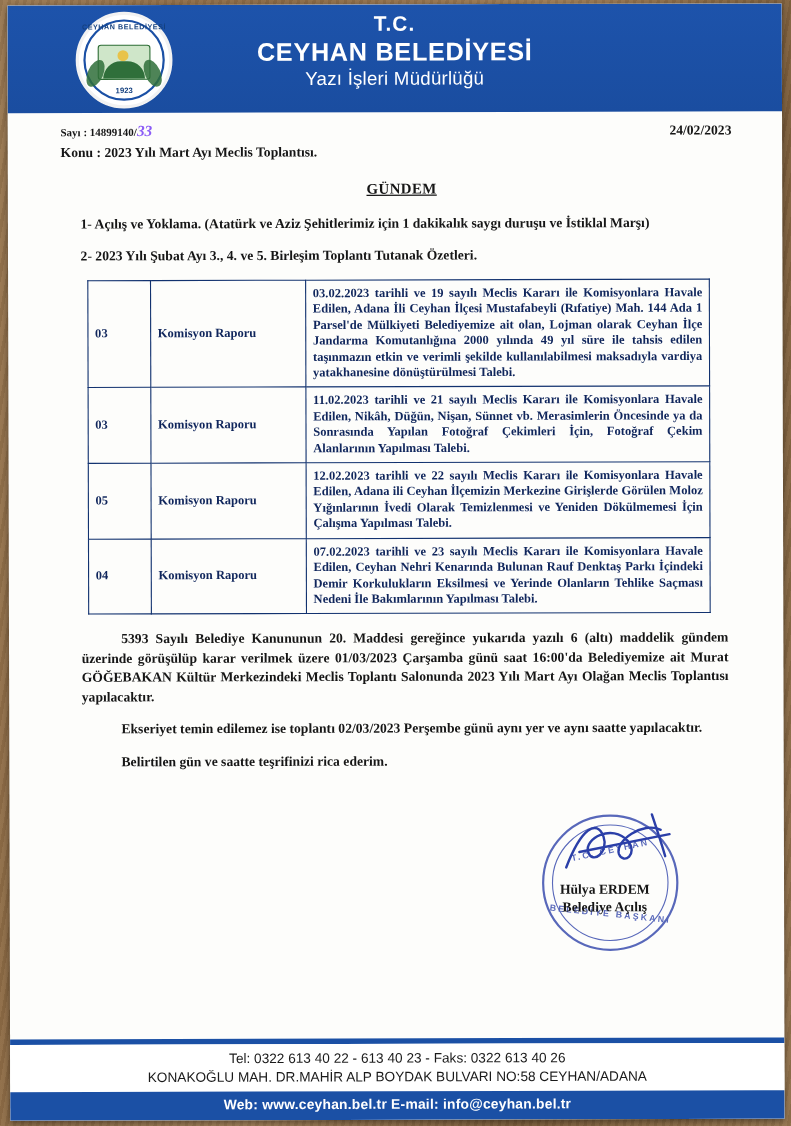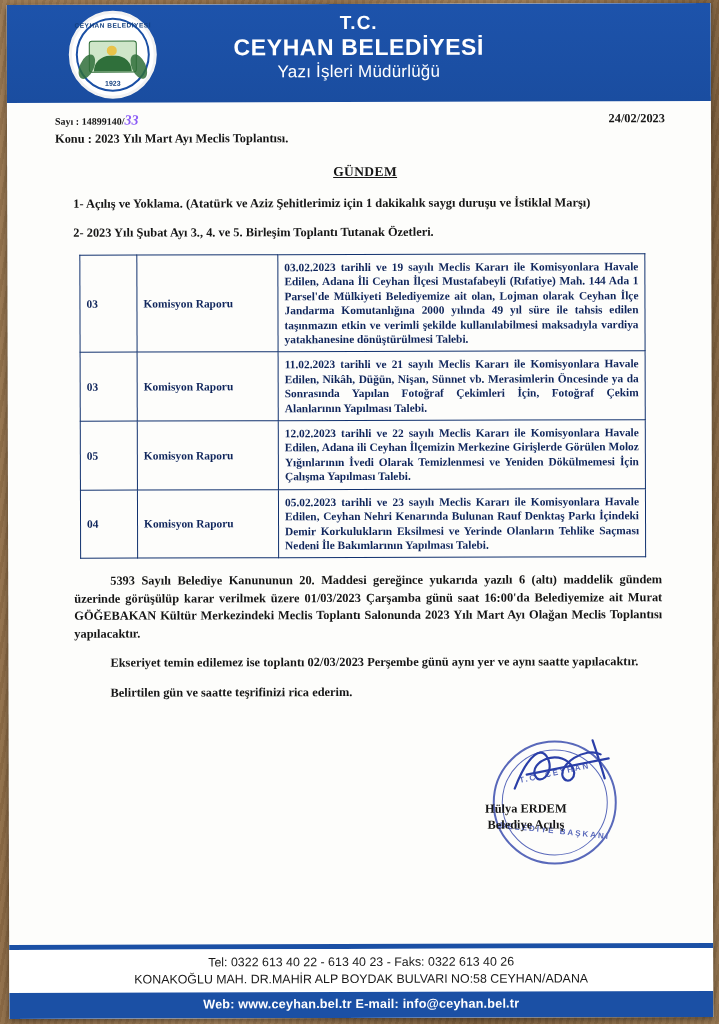--- a/index.html
+++ b/index.html
@@ -245,21 +245,21 @@
   .para.tight { margin-top: 12px; }
 
   
   .sign {
     margin-top: 34px;
     position: relative;
     height: 130px;
   }
   .sign-name {
     position: absolute;
-    left: 384px;
+    left: 408px;
     top: 66px;
     text-align: center;
     width: 170px;
     font-size: 12.4px;
     font-weight: bold;
     line-height: 16px;
   }
   .stamp {
     position: absolute;
     left: 436px;
@@ -380,21 +380,21 @@
           <td class="col-text">11.02.2023 tarihli ve 21 sayılı Meclis Kararı ile Komisyonlara Havale Edilen, Nikâh, Düğün, Nişan, Sünnet vb. Merasimlerin Öncesinde ya da Sonrasında Yapılan Fotoğraf Çekimleri İçin, Fotoğraf Çekim Alanlarının Yapılması Talebi.</td>
         </tr>
         <tr>
           <td class="col-no">05</td>
           <td class="col-type">Komisyon Raporu</td>
           <td class="col-text">12.02.2023 tarihli ve 22 sayılı Meclis Kararı ile Komisyonlara Havale Edilen, Adana ili Ceyhan İlçemizin Merkezine Girişlerde Görülen Moloz Yığınlarının İvedi Olarak Temizlenmesi ve Yeniden Dökülmemesi İçin Çalışma Yapılması Talebi.</td>
         </tr>
         <tr>
           <td class="col-no">04</td>
           <td class="col-type">Komisyon Raporu</td>
-          <td class="col-text">05.02.2023 tarihli ve 23 sayılı Meclis Kararı ile Komisyonlara Havale Edilen, Ceyhan Nehri Kenarında Bulunan Rauf Denktaş Parkı İçindeki Demir Korkulukların Eksilmesi ve Yerinde Olanların Tehlike Saçması Nedeni İle Bakımlarının Yapılması Talebi.</td>
+          <td class="col-text">07.02.2023 tarihli ve 23 sayılı Meclis Kararı ile Komisyonlara Havale Edilen, Ceyhan Nehri Kenarında Bulunan Rauf Denktaş Parkı İçindeki Demir Korkulukların Eksilmesi ve Yerinde Olanların Tehlike Saçması Nedeni İle Bakımlarının Yapılması Talebi.</td>
         </tr>
       </tbody>
     </table>
 
     <div class="para">5393 Sayılı Belediye Kanununun 20. Maddesi gereğince yukarıda yazılı 6 (altı) maddelik gündem üzerinde görüşülüp karar verilmek üzere 01/03/2023 Çarşamba günü saat 16:00'da Belediyemize ait Murat GÖĞEBAKAN Kültür Merkezindeki Meclis Toplantı Salonunda 2023 Yılı Mart Ayı Olağan Meclis Toplantısı yapılacaktır.</div>
     <div class="para tight">Ekseriyet temin edilemez ise toplantı 02/03/2023 Perşembe günü aynı yer ve aynı saatte yapılacaktır.</div>
     <div class="para tight">Belirtilen gün ve saatte teşrifinizi rica ederim.</div>
 
     <div class="sign">
       <div class="stamp">

